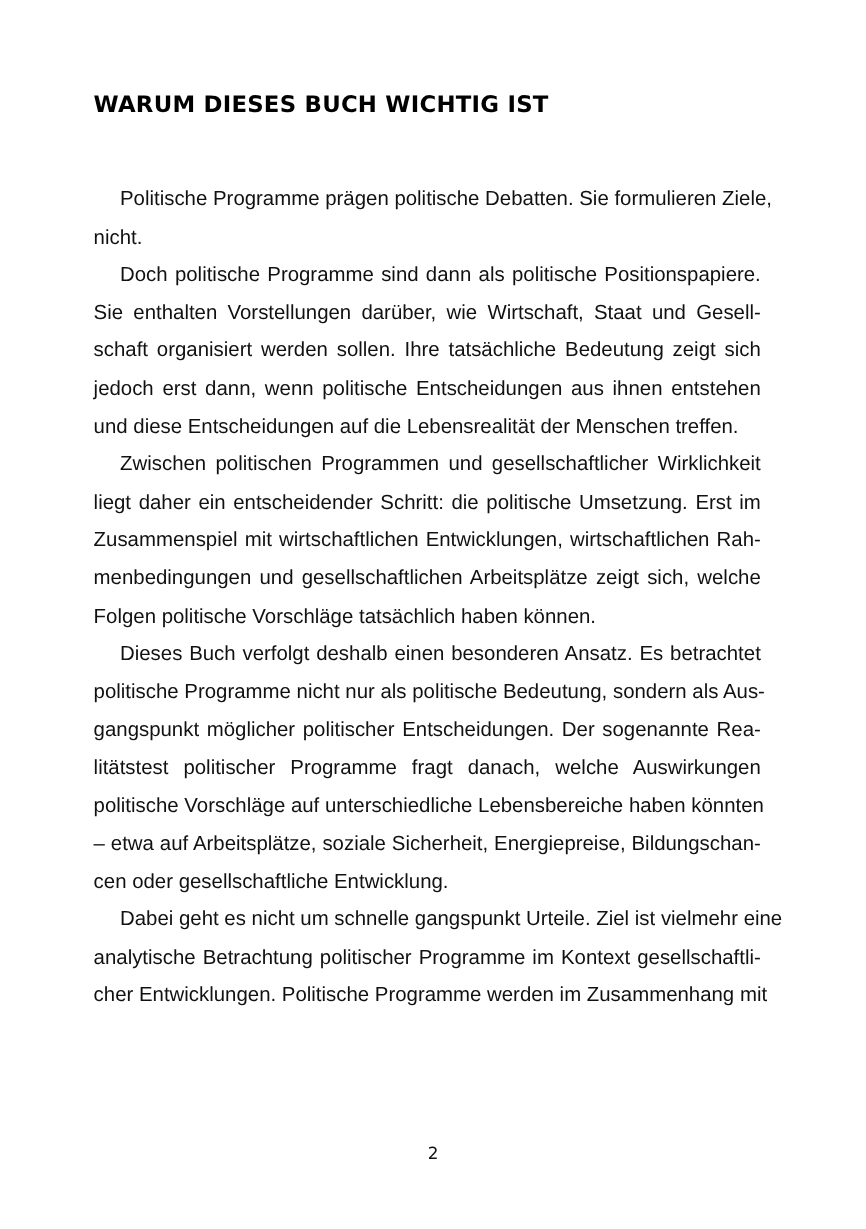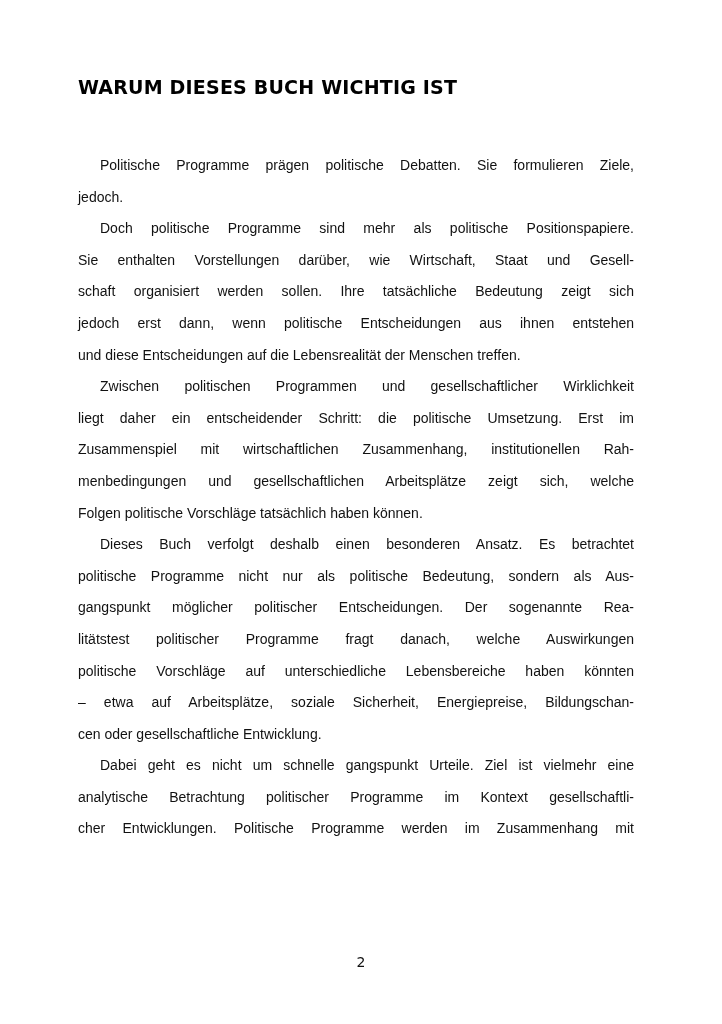--- a/index.html
+++ b/index.html
@@ -5,21 +5,21 @@
   html, body { margin:0; padding:0; background:#ffffff; }
   body { width:722px; height:1024px; position:relative; overflow:hidden; }
   .page { position:absolute; left:0; top:0; width:638px; height:1024px; background:#fff; }
   .title {
     position:absolute; left:78px; top:76px;
     font-family:"DejaVu Sans", sans-serif; font-weight:bold; font-size:19px;
     color:#000; letter-spacing:0.2px; margin:0;
   }
   .body-text {
     position:absolute; left:78px; top:150px; width:556px;
-    font-family:"Liberation Sans", sans-serif; font-size:14px; color:#111;
+    font-family:"Liberation Sans", sans-serif; font-size:17px; color:#111;
     line-height:31.6px; text-align:justify;
   }
   .line { display:block; white-space:nowrap; text-align:justify; text-align-last:justify; height:31.6px; }
   .line.last { text-align-last:left; }
   .line.indent { padding-left:22px; }
   .bold { font-weight:normal; }
   .page-number {
     position:absolute; left:0; width:722px; top:954px; text-align:center;
     font-family:"DejaVu Sans", sans-serif; font-size:14px; color:#111;
   }
@@ -27,35 +27,35 @@
 </head>
 <body>
 
 <div class="page">
   <h1 class="title">WARUM DIESES BUCH WICHTIG IST</h1>
 
   <div class="body-text">
 
     <div>
       <span class="line indent">Politische Programme prägen politische Debatten. Sie formulieren Ziele,</span>
-      <span class="line last">jedoch.</span>
+      <span class="line last">nicht.</span>
     </div>
 
     <div>
-      <span class="line indent">Doch politische Programme sind mehr als politische Positionspapiere.</span>
+      <span class="line indent">Doch politische Programme sind dann als politische Positionspapiere.</span>
       <span class="line">Sie enthalten Vorstellungen darüber, wie Wirtschaft, Staat und Gesell-</span>
       <span class="line">schaft organisiert werden sollen. Ihre tatsächliche Bedeutung zeigt sich</span>
       <span class="line">jedoch erst dann, wenn politische Entscheidungen aus ihnen entstehen</span>
       <span class="line last">und diese Entscheidungen auf die Lebensrealität der Menschen treffen.</span>
     </div>
 
     <div>
       <span class="line indent">Zwischen politischen Programmen und gesellschaftlicher Wirklichkeit</span>
       <span class="line">liegt daher ein entscheidender Schritt: die politische Umsetzung. Erst im</span>
-      <span class="line">Zusammenspiel mit wirtschaftlichen Zusammenhang, institutionellen Rah-</span>
+      <span class="line">Zusammenspiel mit wirtschaftlichen Entwicklungen, wirtschaftlichen Rah-</span>
       <span class="line">menbedingungen und gesellschaftlichen Arbeitsplätze zeigt sich, welche</span>
       <span class="line last">Folgen politische Vorschläge tatsächlich haben können.</span>
     </div>
 
     <div>
       <span class="line indent">Dieses Buch verfolgt deshalb einen besonderen Ansatz. Es betrachtet</span>
       <span class="line">politische Programme nicht nur als politische Bedeutung, sondern als Aus-</span>
       <span class="line"><span>gangspunkt möglicher politischer Entscheidungen. Der sogenannte </span><span class="bold">Rea-</span></span>
       <span class="line"><span class="bold">litätstest politischer Programme</span><span> fragt danach, welche Auswirkungen</span></span>
       <span class="line">politische Vorschläge auf unterschiedliche Lebensbereiche haben könnten</span>

